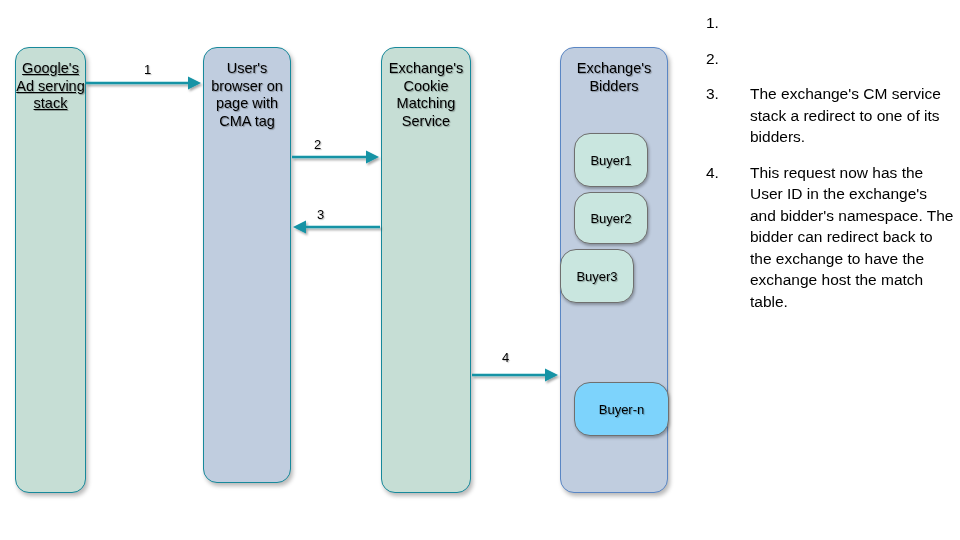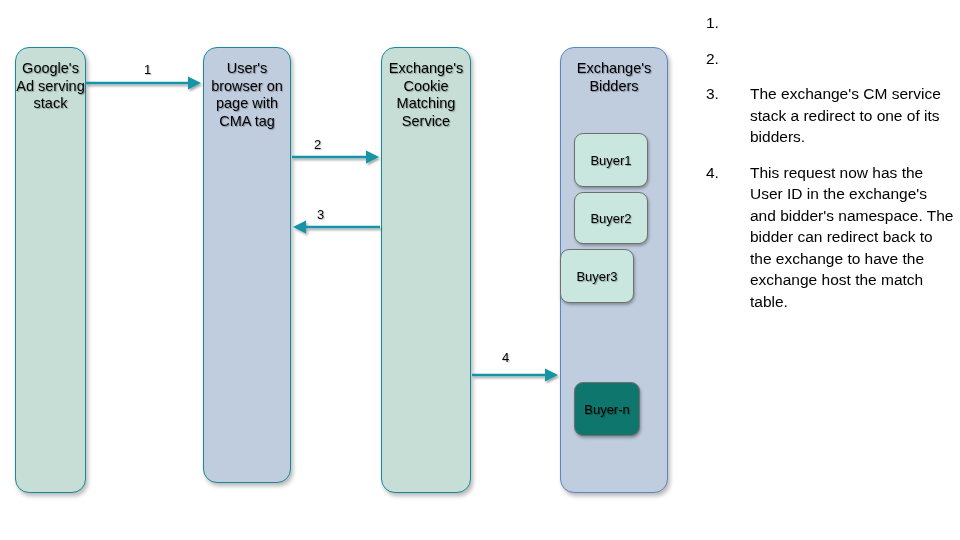--- a/index.html
+++ b/index.html
@@ -27,21 +27,21 @@
   .lane-label{
     display:block;
     white-space:pre-line;
     text-shadow:1px 1px 1px rgba(0,0,0,.30);
   }
 
   
   .buyer{
     position:absolute;
     box-sizing:border-box;
-    border-radius:9px;
+    border-radius:16px;
     display:flex;
     align-items:center;
     justify-content:center;
     font-size:13px;
     color:#000;
     box-shadow:1px 2px 3px rgba(0,0,0,.30);
   }
   .buyer span{text-shadow:1px 1px 1px rgba(0,0,0,.30);}
 
   
@@ -75,21 +75,21 @@
     line-height:21.5px;
     color:#000;
   }
 </style>
 </head>
 <body>
 
 <div id="stage">
 
   <div id="lanes">
-      <div class="lane" style="left: 15px; top: 47px; width: 71px; height: 446px; background: rgb(198, 222, 213); border: 1.4px solid rgb(23, 137, 155);">
+      <div class="lane" style="left: 15px; top: 47px; width: 71px; height: 446px; background: rgb(198, 222, 213); border: 1.4px solid rgb(23, 137, 155); text-decoration: underline;">
         <span class="lane-label">Google's
 Ad serving
 stack</span>
       </div>
       <div class="lane" style="left: 203px; top: 47px; width: 88px; height: 436px; background: rgb(192, 205, 223); border: 1.4px solid rgb(23, 137, 155);">
         <span class="lane-label">User's
 browser on
 page with
 CMA tag</span>
       </div>
@@ -108,21 +108,21 @@
   <div id="buyers">
       <div class="buyer" style="left: 574px; top: 133px; width: 74px; height: 54px; background: rgb(201, 230, 223); border: 1.2px solid rgb(111, 111, 111);">
         <span>Buyer1</span>
       </div>
       <div class="buyer" style="left: 574px; top: 192px; width: 74px; height: 52px; background: rgb(201, 230, 223); border: 1.2px solid rgb(111, 111, 111); justify-content: center;">
         <span>Buyer2</span>
       </div>
       <div class="buyer" style="left: 560px; top: 249px; width: 74px; height: 54px; background: rgb(201, 230, 223); border: 1.2px solid rgb(111, 111, 111);">
         <span>Buyer3</span>
       </div>
-      <div class="buyer" style="left: 574px; top: 382px; width: 66px; height: 54px; background: #0f766e; border: 1.2px solid rgb(111, 111, 111);">
+      <div class="buyer" style="left: 574px; top: 382px; width: 95px; height: 54px; background: #7dd3fc; border: 1.2px solid rgb(111, 111, 111);">
         <span>Buyer-n</span>
       </div>
     </div>
 
   <svg class="arrow-svg" id="arrows" viewBox="0 0 960 540" xmlns="http://www.w3.org/2000/svg">
       <defs>
         <filter id="ashadow" x="-50%" y="-50%" width="220%" height="260%">
           <feDropShadow dx="1.5" dy="2" stdDeviation="1.1" flood-color="#000" flood-opacity="0.34"></feDropShadow>
         </filter>
       </defs>

